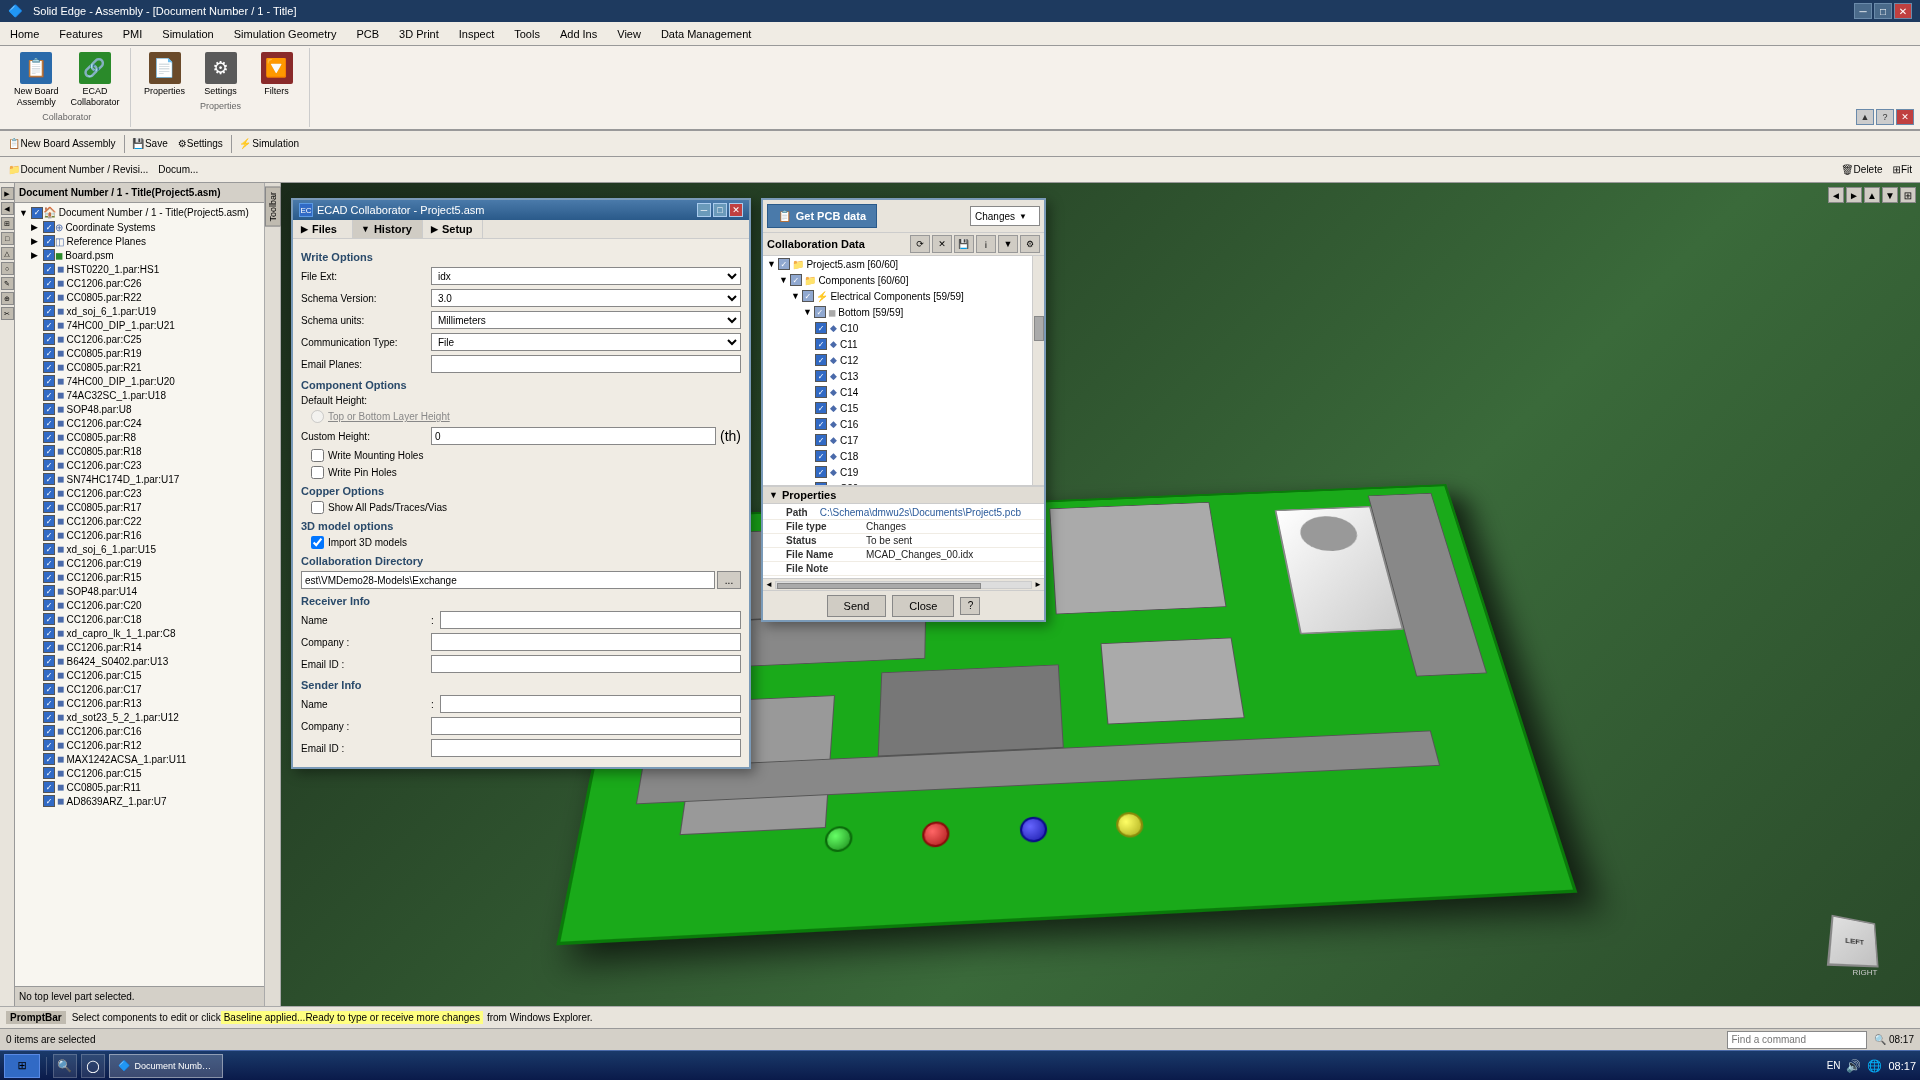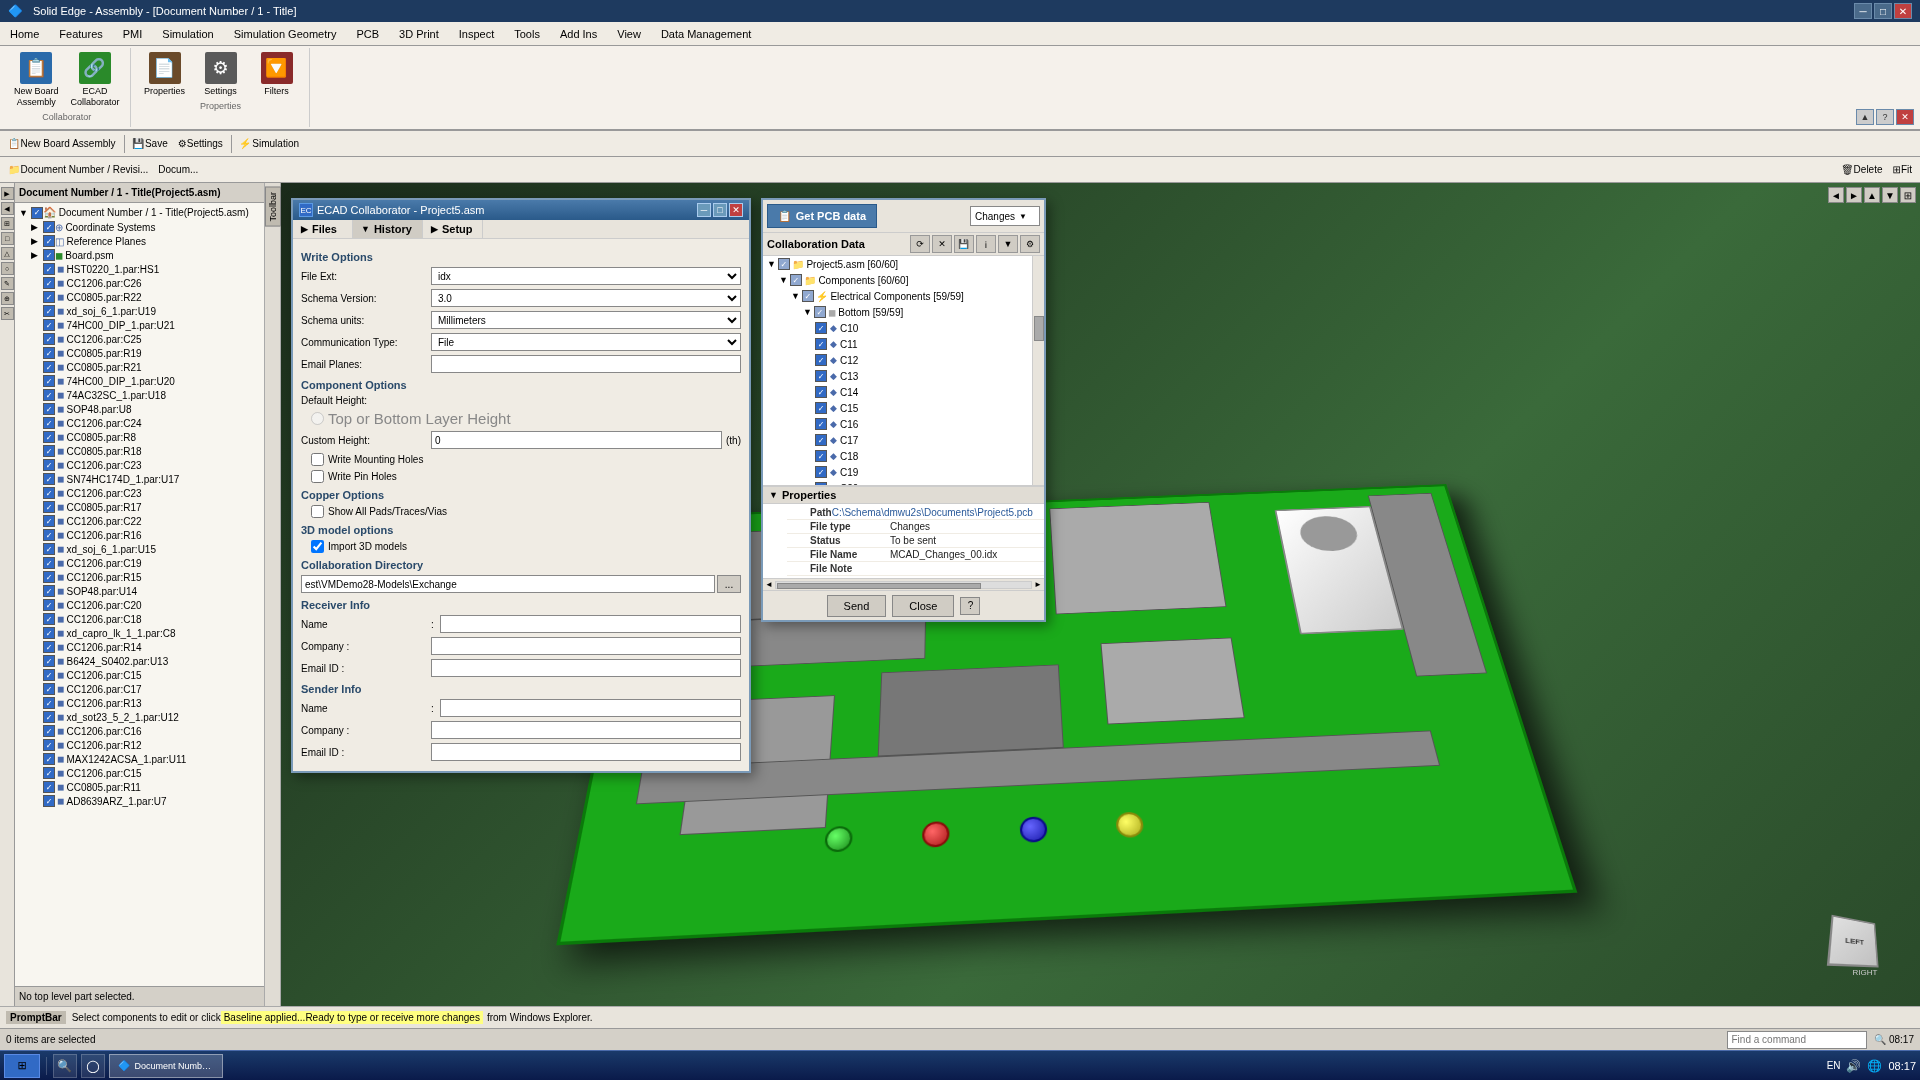--- a/index.html
+++ b/index.html
@@ -73,21 +73,21 @@
     
     .status-bar { height: 22px; background: #d4d0c8; border-top: 1px solid #999; display: flex; align-items: center; padding: 0 6px; font-size: 10px; gap: 8px; }
     
     
     ::-webkit-scrollbar { width: 8px; height: 8px; }
     ::-webkit-scrollbar-track { background: #e8e4dc; }
     ::-webkit-scrollbar-thumb { background: #aaa; border: 1px solid #888; }
     .collab-btn { width: 20px; height: 18px; background: #d0ccc4; border: 1px solid #999; cursor: pointer; font-size: 9px; display: flex; align-items: center; justify-content: center; }
     
     .properties-panel { border-top: 1px solid #ccc; }
-    .prop-row { display: flex; padding: 1px 23px; border-bottom: 1px solid #f0ece4; margin-left: 24px; }
+    .prop-row { display: flex; padding: 1px 23px; border-bottom: 1px solid #f0ece4; }
     .prop-key { width: 80px; font-size: 10px; font-weight: bold; color: #333; }
     .prop-val { flex: 1; font-size: 10px; color: #222; }
     .prop-val.highlight { color: #2a5a9a; font-size: 10px; }
     
     
     .dialog-buttons { height: 30px; background: #e8e4dc; border-top: 1px solid #ccc; display: flex; align-items: center; justify-content: center; gap: 6px; }
     .dlg-btn { height: 22px; padding: 0 16px; background: #d0ccc4; border: 1px solid #888; cursor: pointer; font-size: 11px; display: flex; align-items: center; }
     
     .changes-dropdown { height: 20px; background: white; border: 1px solid #888; padding: 0 4px; font-size: 10px; display: flex; align-items: center; min-width: 70px; cursor: pointer; }
     .changes-dropdown::after { content: '▼'; margin-left: 4px; font-size: 8px; }
@@ -661,26 +661,26 @@
             <span class="form-label">Email Planes:</span>
             <input type="text" class="form-input" style="">
           </div>
 
           <div class="section-title">Component Options</div>
           <div class="form-row">
             <span class="form-label">Default Height:</span>
           </div>
           <div class="form-row" style="padding-left:10px;">
             <input type="radio" class="form-checkbox" disabled="" style="">
-            <span style="font-size:15px; color:#888;">Top or Bottom Layer Height</span>
+            <span style="font-size:10px; color:#888;text-decoration:underline;">Top or Bottom Layer Height</span>
           </div>
           <div class="form-row">
             <span class="form-label">Custom Height:</span>
             <input type="text" class="form-input" style="width: 50px;" value="0">
-            <span style="font-size:10px; margin-left:4px;">(th)</span>
+            <span style="font-size:14px; margin-left:4px;">(th)</span>
           </div>
           <div class="form-row" style="padding-left:10px;">
             <input type="checkbox" class="form-checkbox" style="">
             <span style="font-size:10px;">Write Mounting Holes</span>
           </div>
           <div class="form-row" style="padding-left:10px;">
             <input type="checkbox" class="form-checkbox" style="">
             <span style="font-size:10px;">Write Pin Holes</span>
           </div>
 

